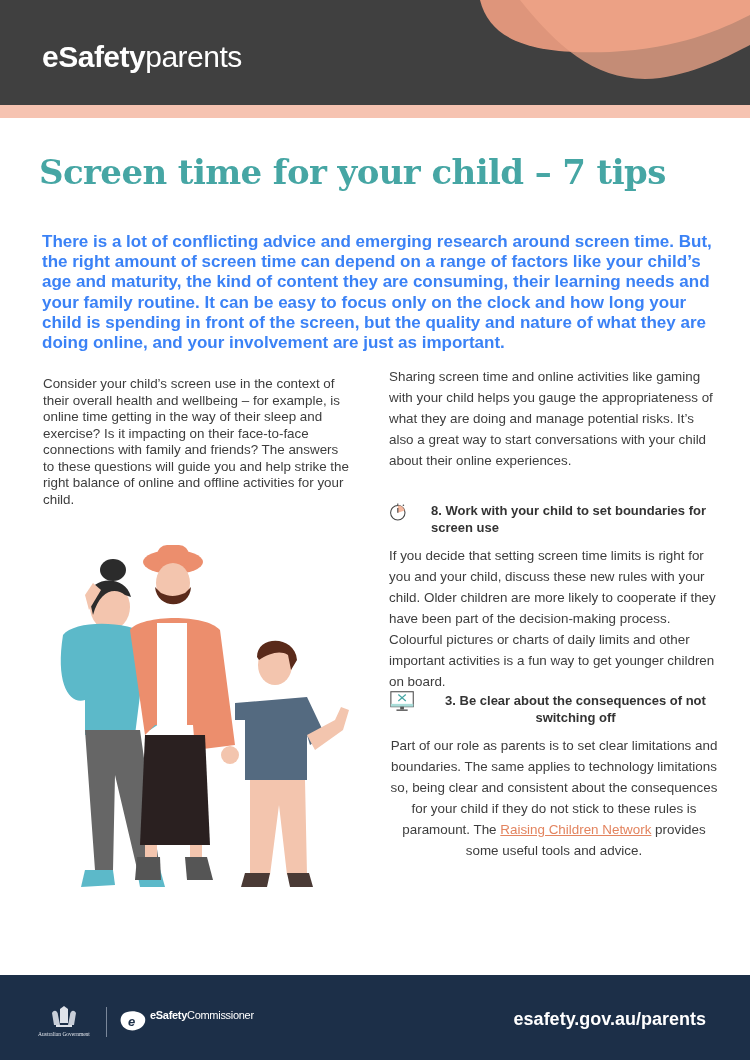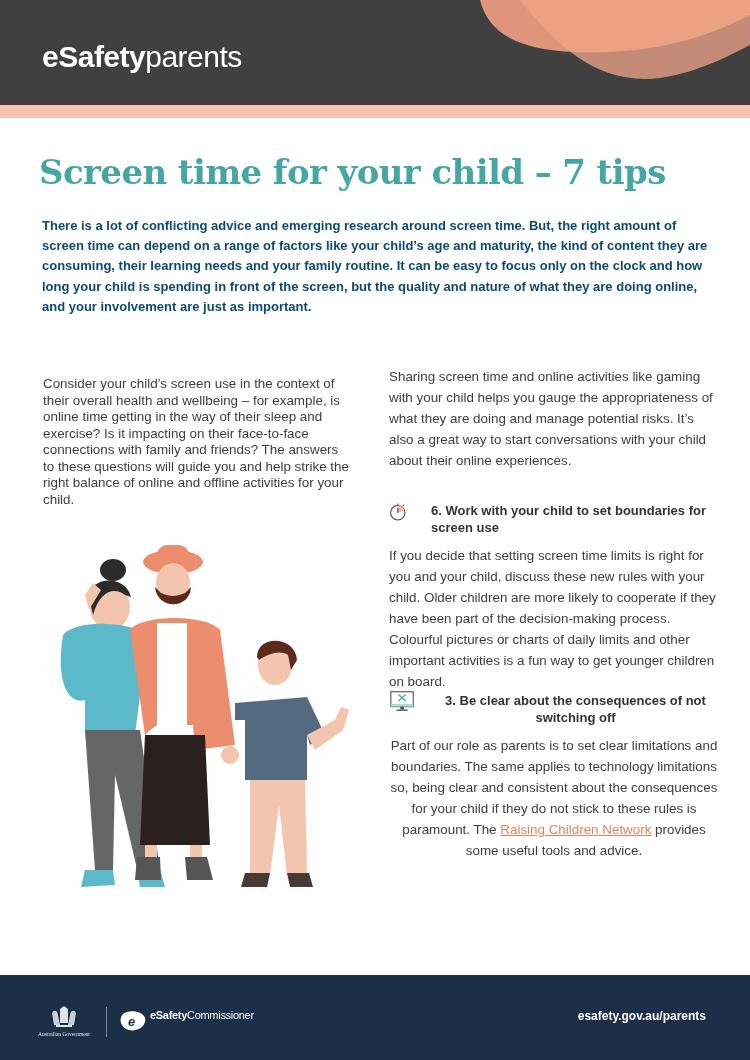--- a/index.html
+++ b/index.html
@@ -8,41 +8,41 @@
 
   .header { position: absolute; left: 0; top: 0; width: 750px; height: 105px; background: #404040; overflow: hidden; }
   .header .blob { position: absolute; }
   .header-band { position: absolute; left: 0; top: 105px; width: 750px; height: 13px; background: #f6c3b1; }
   .brand { position: absolute; left: 42px; top: 40px; color: #ffffff; font-size: 30px; line-height: 34px; letter-spacing: -0.5px; white-space: nowrap; }
   .brand .b1 { font-weight: bold; }
   .brand .b2 { font-weight: normal; }
 
   .title { position: absolute; left: 39px; top: 152px; font-family: "DejaVu Serif", serif; font-size: 34px; font-weight: bold; color: #46a6a4; letter-spacing: -0.6px; white-space: nowrap; }
 
-  .intro { position: absolute; left: 42px; top: 216px; width: 670px; font-family: "Liberation Sans", sans-serif; font-weight: bold; font-size: 13px; line-height: 20.2px; color: #0c4a6e; }
+  .intro { position: absolute; left: 42px; top: 232px; width: 670px; font-family: "Liberation Sans", sans-serif; font-weight: bold; font-size: 17px; line-height: 20.2px; color: #3b82f6; }
 
   .left-text { position: absolute; left: 43px; top: 360px; width: 310px; font-size: 13.4px; line-height: 16.5px; color: #3d3d3d; margin-top: 16px; }
 
   .illustration { position: absolute; left: 45px; top: 535px; width: 310px; height: 375px; }
 
   .tip { position: absolute; left: 389px; width: 330px; }
   .tip-head { display: flex; align-items: flex-start; }
   .tip-icon { width: 30px; height: 24px; flex: 0 0 30px; margin-right: 12px; }
   .tip-title { font-weight: bold; font-size: 13px; line-height: 17px; color: #333333; padding-top: 2px; }
   .tip-body { margin-top: 9px; font-size: 13.4px; line-height: 21px; color: #3d3d3d; }
   .link { color: #e3845f; text-decoration: underline; }
 
   .footer { position: absolute; left: 0; top: 975px; width: 750px; height: 85px; background: #1c2f48; }
   .gov-logo { position: absolute; left: 38px; top: 30px; width: 52px; height: 34px; }
   .gov-text { position: absolute; left: 28px; top: 56px; width: 72px; text-align: center; font-family: "Liberation Serif", serif; font-size: 5.5px; color: #dfe3ea; white-space: nowrap; }
   .footer-divider { position: absolute; left: 106px; top: 32px; width: 1px; height: 30px; background: #7a879a; }
   .es-logo { position: absolute; left: 119px; top: 35px; width: 28px; height: 22px; }
   .es-text { position: absolute; left: 150px; top: 34px; font-size: 11px; color: #ffffff; white-space: nowrap; letter-spacing: -0.3px; }
   .es-text .b1 { font-weight: bold; }
-  .footer-url { position: absolute; right: 44px; top: 34px; font-size: 12px; font-weight: bold; color: #ffffff; white-space: nowrap; }
+  .footer-url { position: absolute; right: 44px; top: 34px; font-size: 18px; font-weight: bold; color: #ffffff; white-space: nowrap; }
 </style>
 </head>
 <body>
 
 <div class="header">
   <svg class="blob" width="750" height="105" viewBox="0 0 750 105" style="left:0;top:0;">
     <path d="M480 0 C 490 40, 530 55, 610 52 C 680 48, 720 30, 750 15 L 750 0 Z" fill="#ef9f82" opacity="0.9"></path>
     <path d="M520 0 C 560 50, 600 85, 660 78 C 700 72, 730 55, 750 45 L 750 0 Z" fill="#f0a688" opacity="0.75"></path>
   </svg>
   <div class="brand">
@@ -96,21 +96,21 @@
 
 <div class="tip" style="top:500px;">
   <div class="tip-head">
     <svg class="tip-icon" viewBox="0 0 30 24" style="width:24px;flex-basis:24px;margin-right:18px;">
       <circle cx="11" cy="13" r="9" fill="#ffffff" stroke="#444444" stroke-width="1.3"></circle>
       <path d="M11 13 L 11 4 A 9 9 0 0 1 19.5 10 Z" fill="#f5b89e"></path>
       <line x1="11" y1="13" x2="11" y2="7" stroke="#444444" stroke-width="1.4"></line>
       <line x1="11" y1="1.5" x2="11" y2="4" stroke="#444444" stroke-width="1.3"></line>
       <circle cx="18" cy="3.5" r="1" fill="#444444"></circle>
     </svg>
-    <span class="tip-title">6. Work with your child to set boundaries for screen use</span>
+    <span class="tip-title">8. Work with your child to set boundaries for screen use</span>
   </div>
   <p class="tip-body">If you decide that setting screen time limits is right for you and your child, discuss these new rules with your child. Older children are more likely to cooperate if they have been part of the decision-making process. Colourful pictures or charts of daily limits and other important activities is a fun way to get younger children on board.</p>
 </div>
 
 <div class="tip" style="top:690px;text-align:center;">
   <div class="tip-head">
     <svg class="tip-icon" viewBox="0 0 30 24" style="width:28px;flex-basis:28px;margin-right:15px;">
       <rect x="2" y="1" width="24" height="16" fill="#ffffff" stroke="#555555" stroke-width="1.2"></rect>
       <rect x="2" y="14" width="24" height="3" fill="#a9ddd9"></rect>
       <line x1="10" y1="4" x2="18" y2="11" stroke="#46a6a4" stroke-width="1.3"></line>

